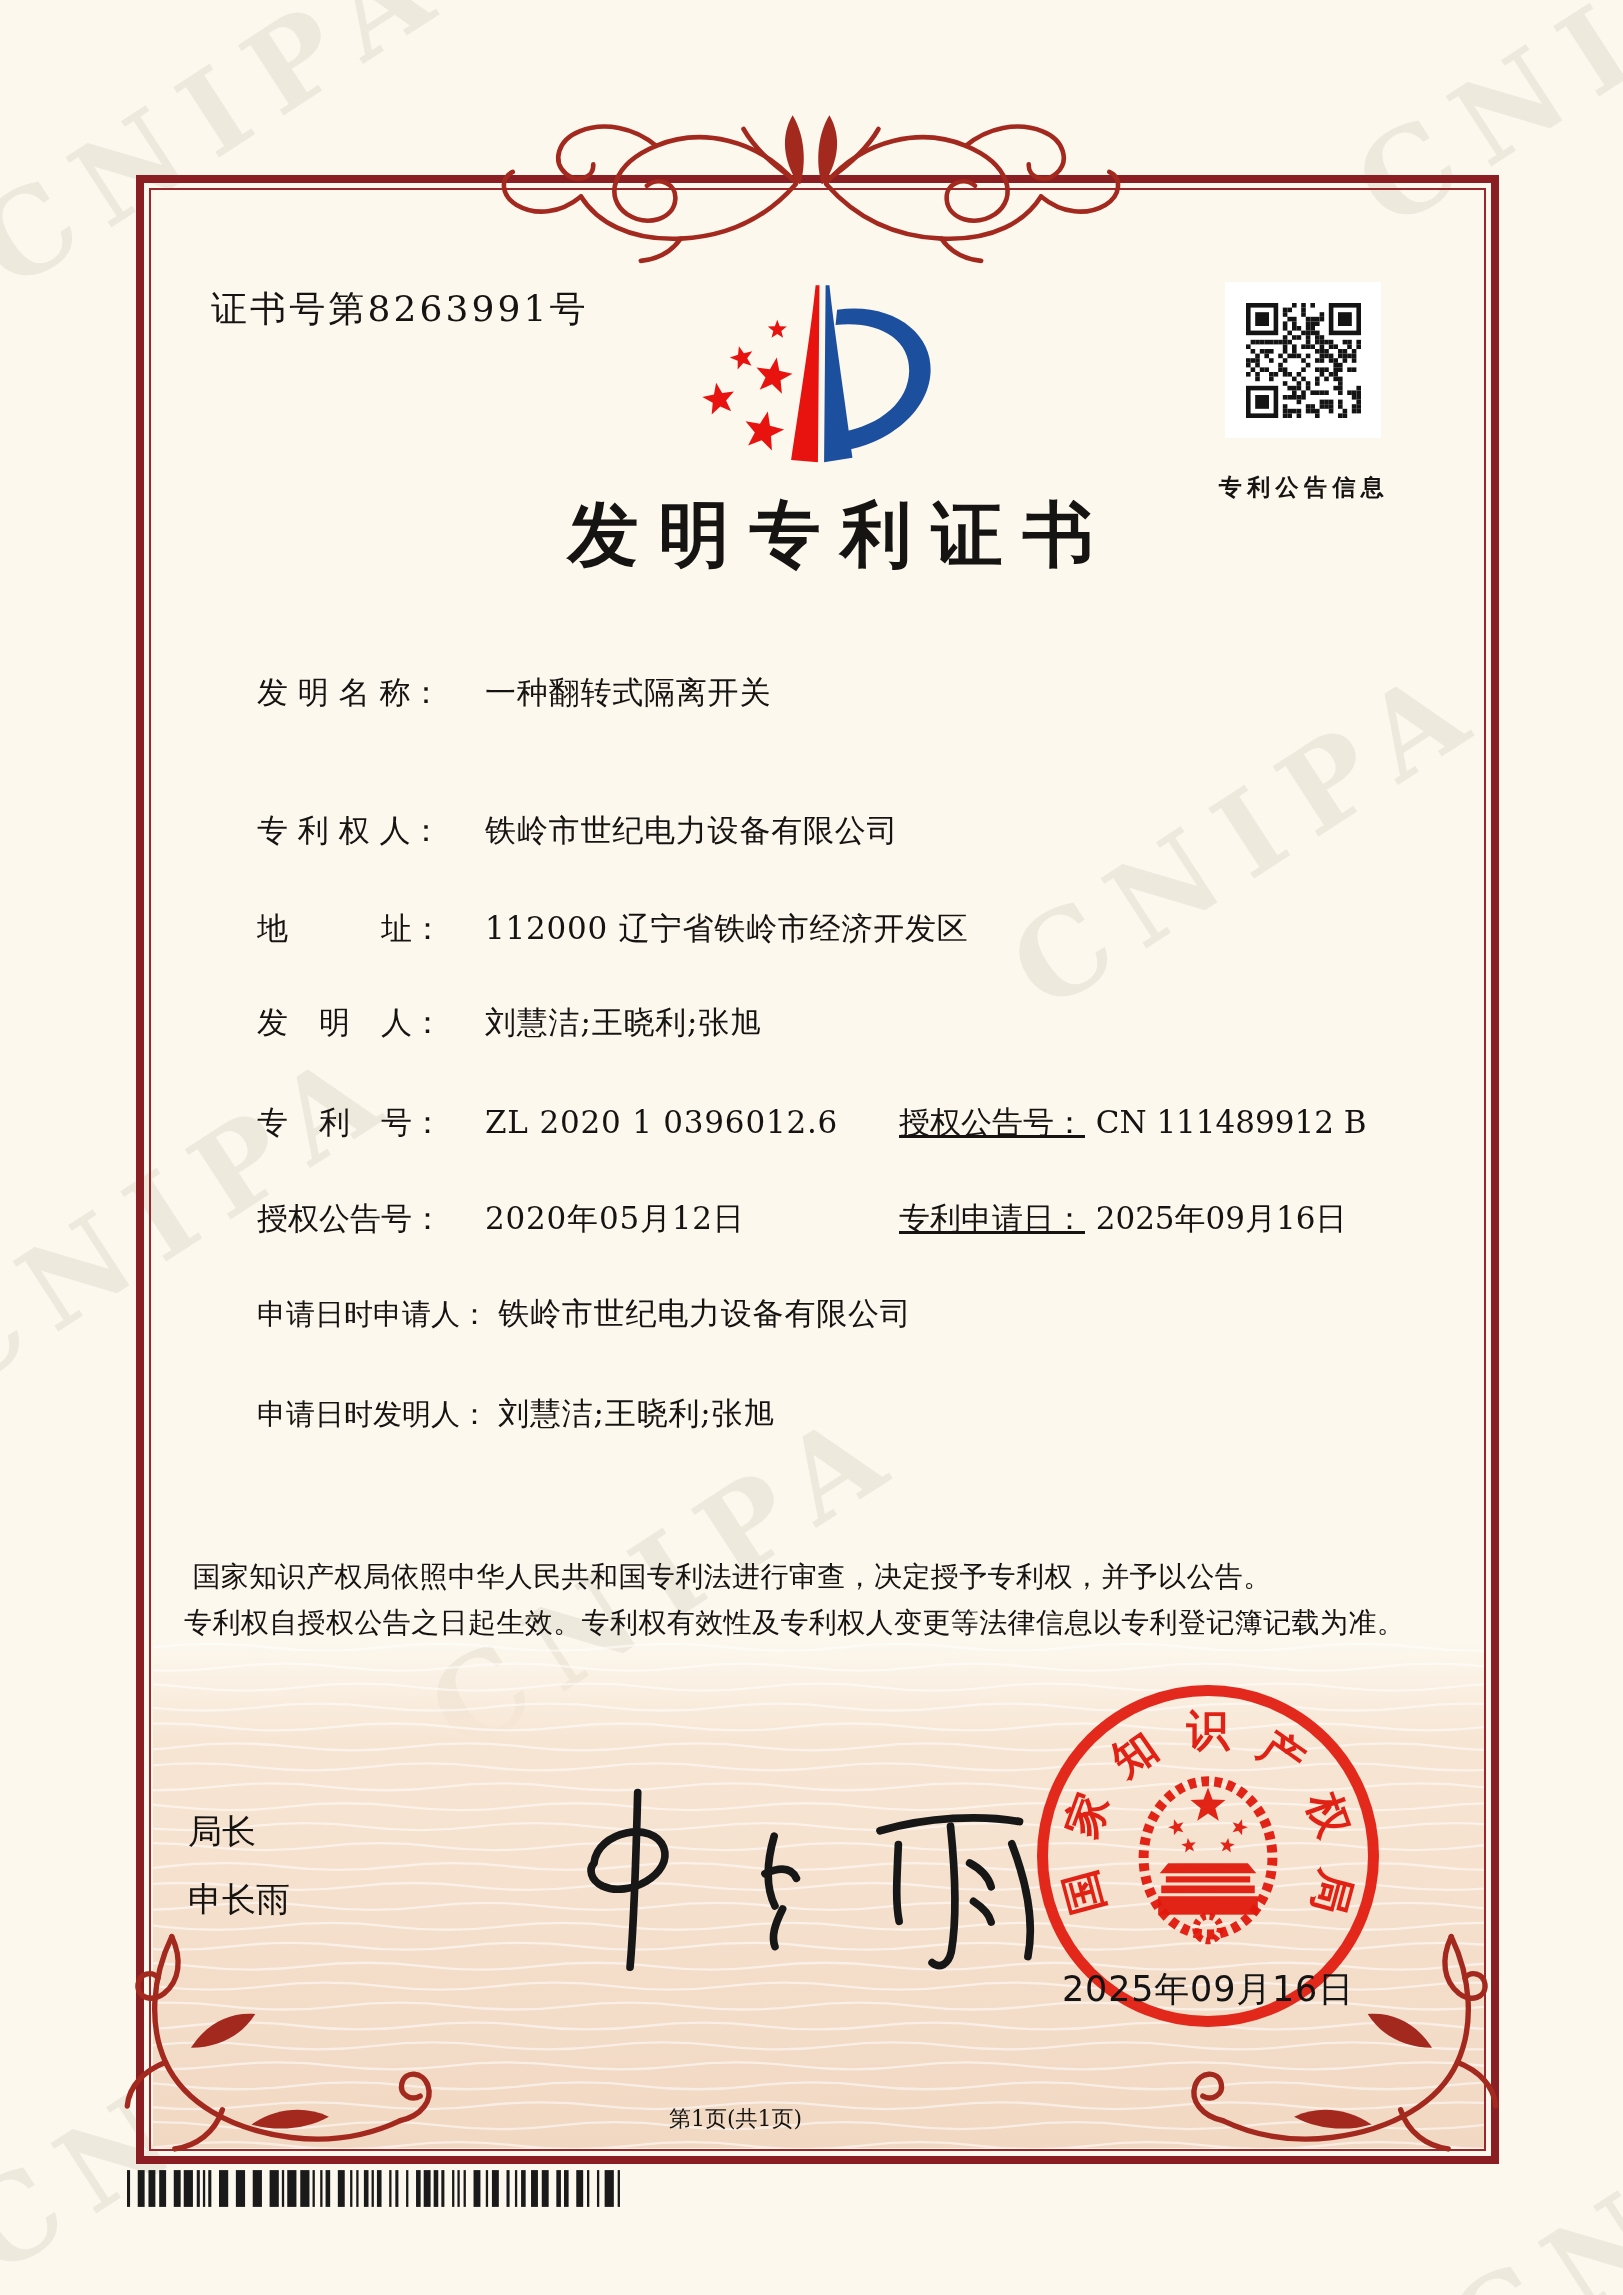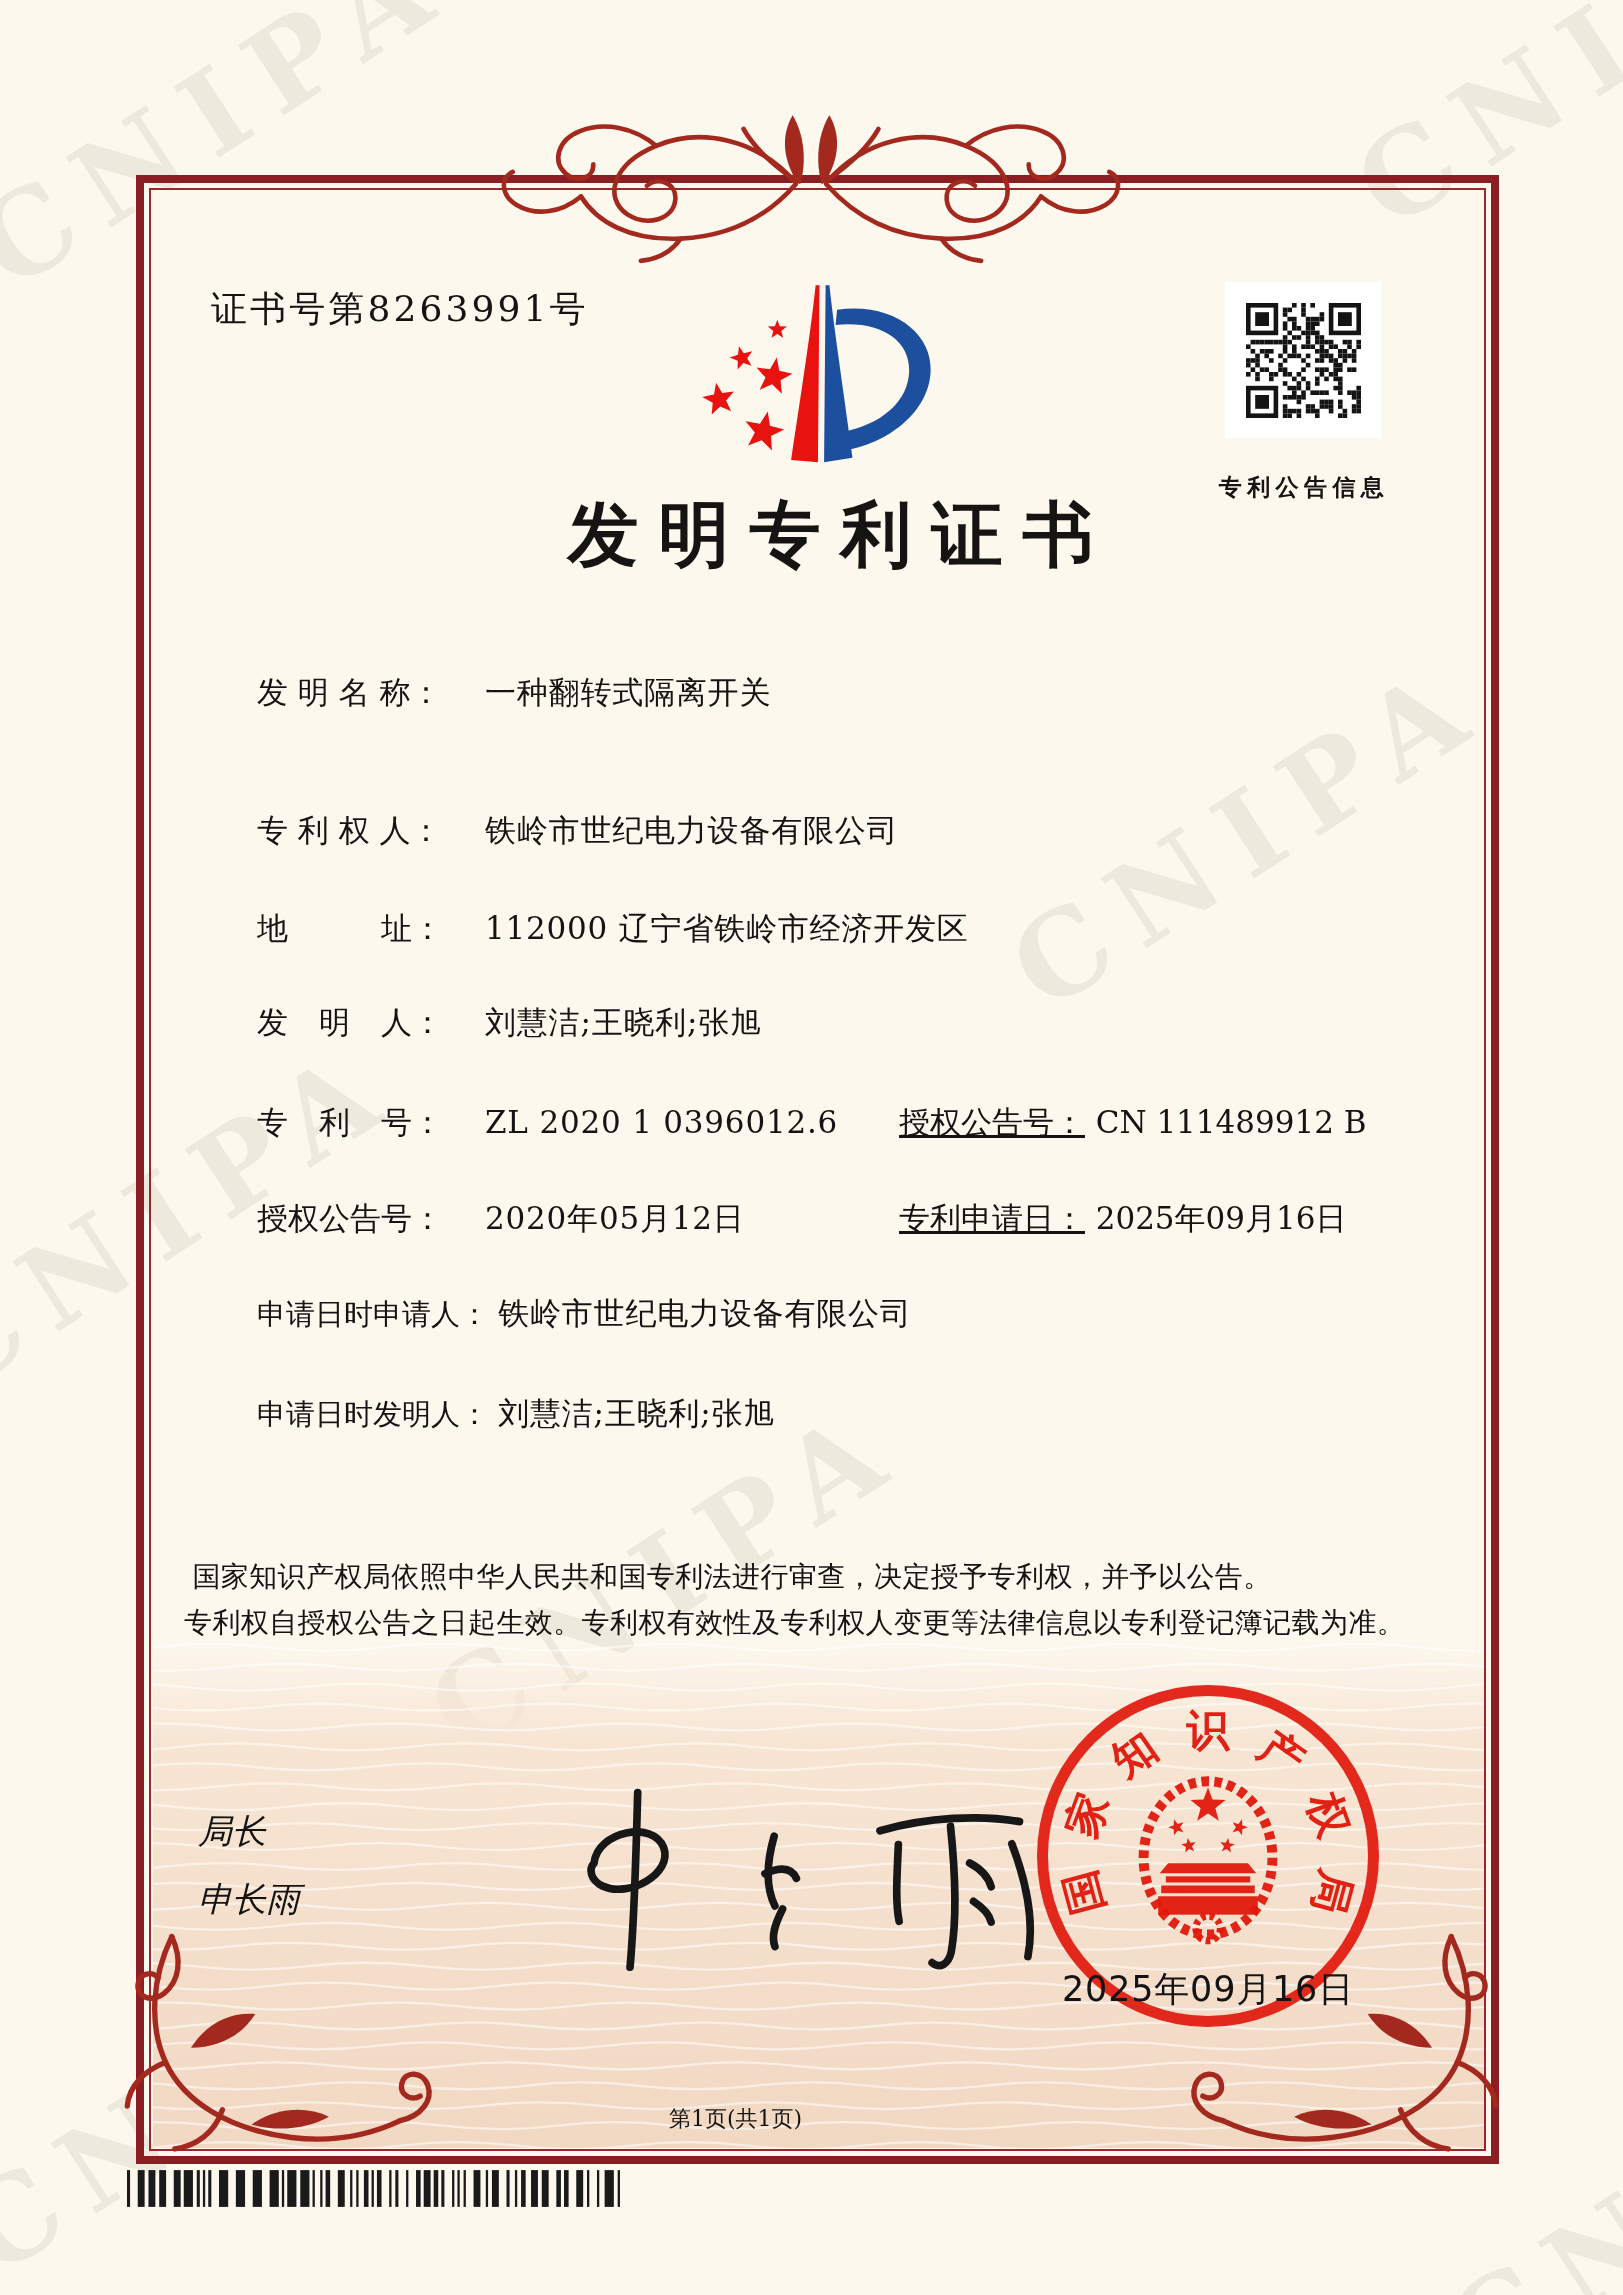--- a/index.html
+++ b/index.html
@@ -42,22 +42,22 @@
   .row{position:absolute;left:224px;font-size:31px;white-space:nowrap;z-index:5;margin-left:33px;}
   .row .lbl{display:inline-block;width:228px;}
   .row .lbl.natural{width:auto;margin-right:9.2px;font-size:29px;}
   .row .val{letter-spacing:0.8px;}
   .rcol{position:absolute;left:899px;font-size:31px;white-space:nowrap;z-index:5;}
   .rcol .lbl2{margin-right:10.7px;text-decoration:underline;}
   
   .legal{position:absolute;left:184px;width:1096px;text-align:center;
     font-size:28px;letter-spacing:0.4px;white-space:nowrap;z-index:5;}
   
-  .officer{position:absolute;left:198px;font-size:34px;font-weight:500;
-    font-family:"DejaVu Sans","Liberation Sans",sans-serif;z-index:6;font-style:italic;}
+  .officer{position:absolute;left:188px;font-size:34px;font-weight:500;
+    font-family:"DejaVu Sans","Liberation Sans",sans-serif;z-index:6;}
   #signature{position:absolute;left:521px;top:1771px;z-index:6;}
   
   .seal{
     position:absolute;left:1037px;top:1685px;width:342px;height:342px;z-index:6;
     border:11.5px solid rgba(225,24,12,0.92);border-radius:50%;box-sizing:border-box;
   }
   .seal-char{
     position:absolute;left:50%;top:50%;width:46px;margin-left:-23px;margin-top:-26px;
     text-align:center;font-size:43px;font-weight:700;color:rgba(222,22,10,0.95);
     font-family:"DejaVu Serif","Liberation Serif",serif;

